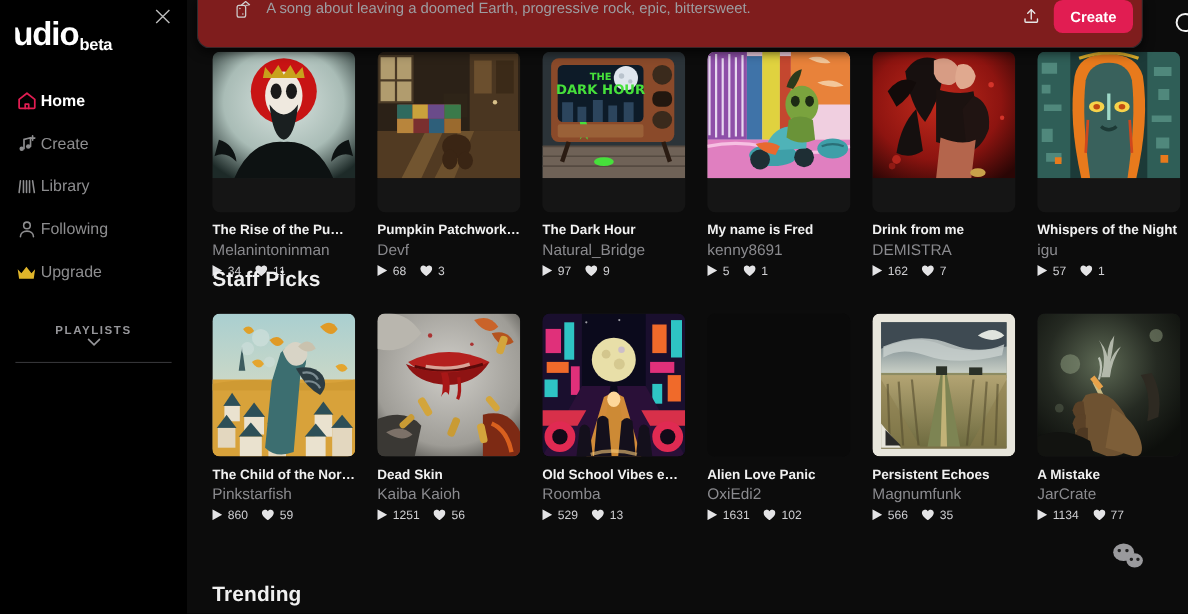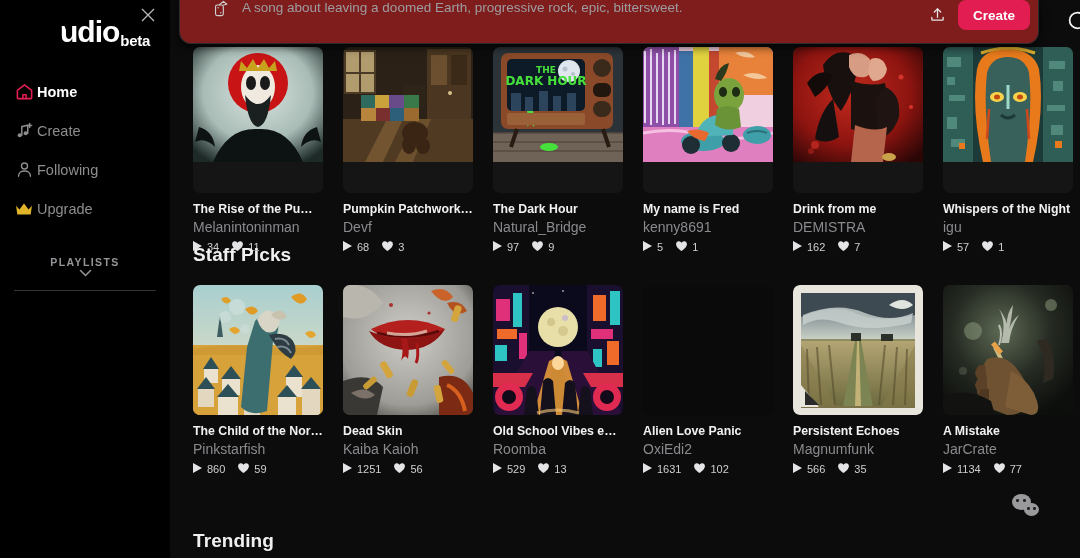--- a/index.html
+++ b/index.html
@@ -15,21 +15,21 @@
   .sidebar {
     width: 170px; height: 558px; background: #000;
     flex: 0 0 170px; position: relative; z-index: 5;
   }
   .logo-wrap {
     position: relative; height: 58px; padding: 6px 0 0 12px;
     display: flex; align-items: center;
   }
   .logo {
     font-size: 30px; font-weight: 700; color: #fff; letter-spacing: -1px;
-    line-height: 1; position: relative; margin-left: 48px;
+    line-height: 1; position: relative;
   }
   .logo .u-mark {
     display: inline-block; position: relative;
   }
   .logo .u-mark::after {
     content: ""; position: absolute; left: 3px; top: 5px;
     width: 0; height: 0;
     border-left: 6px solid transparent; border-right: 4px solid transparent;
     border-top: 16px solid #000;
   }
@@ -186,20 +186,32 @@
           <svg width="19" height="19" viewBox="0 0 24 24" fill="none" stroke="#8d8d8f" stroke-width="1.9" stroke-linecap="round">
               <circle cx="6" cy="18" r="2.6" fill="#8d8d8f" stroke="none"></circle>
               <circle cx="13.5" cy="15.5" r="2.6" fill="#8d8d8f" stroke="none"></circle>
               <path d="M8.6 18V7.2 l7.5-1.8 V15.5"></path>
               <path d="M18.5 3.2v5M16 5.7h5"></path>
             </svg>
         </span>
         <span>Create</span>
       </div>
 
+      <div class="nav-item">
+        <span class="nav-icon">
+          <svg width="19" height="19" viewBox="0 0 24 24" fill="none" stroke="#8d8d8f" stroke-width="1.8" stroke-linecap="round">
+              <path d="M4.5 5.5 L3 19"></path>
+              <path d="M8 5.5 V19"></path>
+              <path d="M11.5 5.5 V19"></path>
+              <path d="M15 5.5 V19"></path>
+              <path d="M18.5 5.5 L20.5 19"></path>
+            </svg>
+        </span>
+        <span>Library</span>
+      </div>
 
       <div class="nav-item">
         <span class="nav-icon">
           <svg width="19" height="19" viewBox="0 0 24 24" fill="none" stroke="#8d8d8f" stroke-width="1.8" stroke-linecap="round">
               <circle cx="12" cy="7.5" r="3.8"></circle>
               <path d="M4.5 20.5c0-4.2 3.4-6.5 7.5-6.5s7.5 2.3 7.5 6.5"></path>
             </svg>
         </span>
         <span>Following</span>
       </div>

